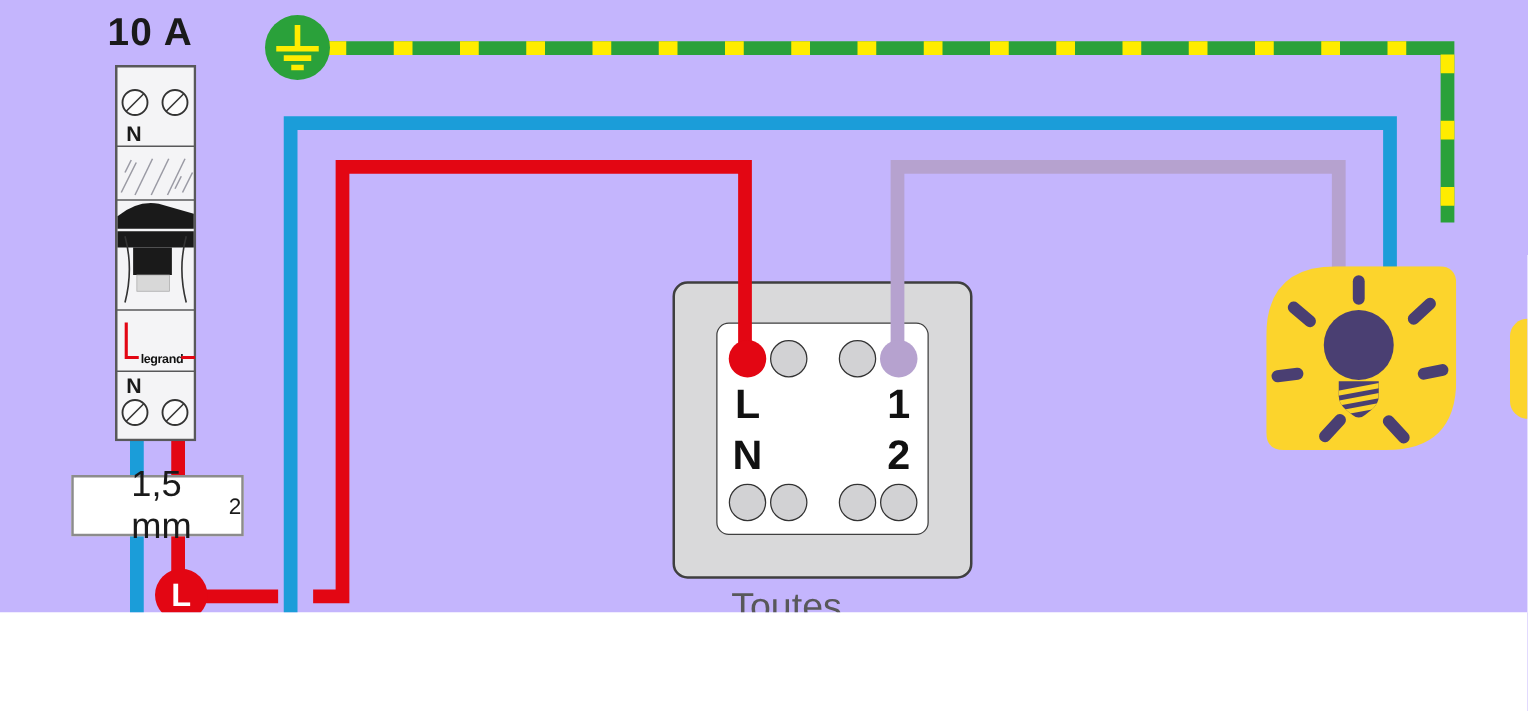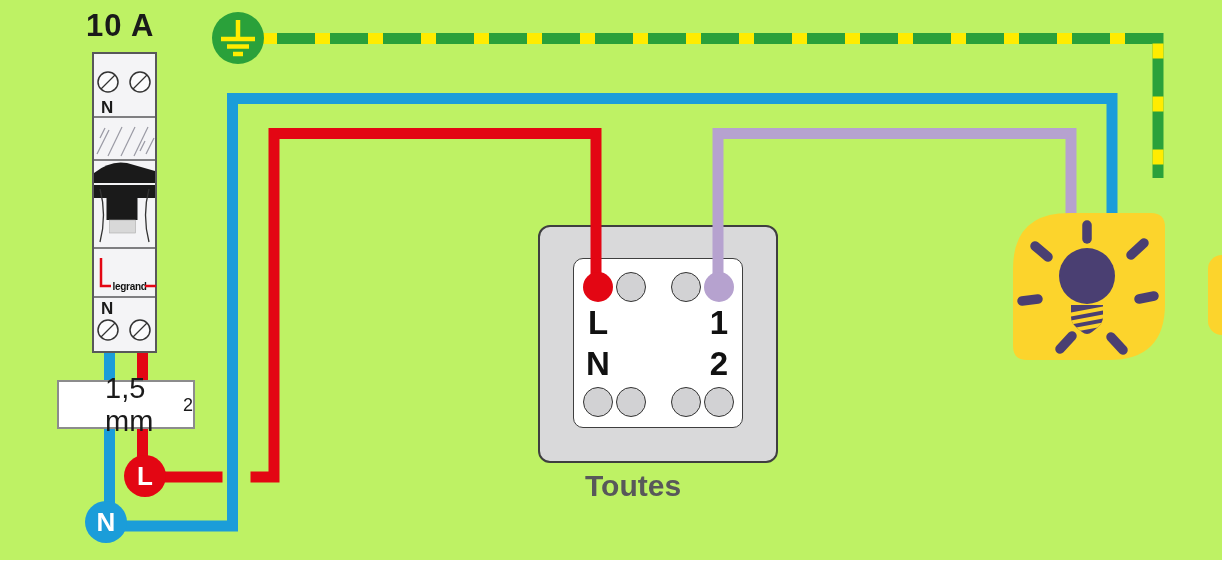--- a/index.html
+++ b/index.html
@@ -1,17 +1,17 @@
 <!DOCTYPE html>
 <html style="--c-red: #e30613; --c-blue: #1b9dd9; --c-purple: #b6a2cf; --c-green: #2aa13a; --c-dash-yellow: #ffec00; --c-lamp-yellow: #fcd42c; --c-bulb: #4a3f72; --c-panel-grey: #d9d9da; --c-caption-grey: #58585a; --c-outline: #3f3f3f;"><head>
 <meta charset="utf-8">
 <style>
   html,body{margin:0;padding:0;background:#fff;}
   body{font-family:"Liberation Sans", sans-serif;}
-  #canvas{position:relative;width:1222px;height:560px;background:#bef264;overflow:hidden;}
+  #canvas{position:relative;width:1222px;height:490px;background:#c4b5fd;overflow:hidden;}
   .abs{position:absolute;}
   
   .z1{z-index:1}.z2{z-index:2}.z3{z-index:3}
   
   svg{display:block}
   .wire{fill:none;stroke-width:11;stroke-linecap:butt;stroke-linejoin:miter;}
   .st-blue{stroke:var(--c-blue);}
   .st-red{stroke:var(--c-red);}
   .st-purple{stroke:var(--c-purple);}
   .st-green{stroke:var(--c-green);}
@@ -31,21 +31,21 @@
   .node-n{left:85px;top:501px;background:var(--c-blue);}
   
   .sw-outer{left:538px;top:225px;width:240px;height:238px;background:var(--c-panel-grey);
             border:2px solid var(--c-outline);border-radius:12px;box-sizing:border-box;}
   .sw-inner{left:573px;top:258px;width:170px;height:170px;background:#fff;
             border:1.5px solid var(--c-outline);border-radius:10px;box-sizing:border-box;}
   .term{width:30px;height:30px;border-radius:50%;box-sizing:border-box;background:#d2d2d4;border:1.8px solid #333;}
   .term-red{background:var(--c-red);border:none;}
   .term-purple{background:var(--c-purple);border:none;}
   .sw-label{width:34px;text-align:center;font-size:33px;font-weight:bold;color:#111;line-height:1;}
-  .caption{left:585px;top:469px;font-size:30px;font-weight:bold;color:var(--c-caption-grey);line-height:1.12;}
+  .caption{left:585px;top:469px;font-size:30px;font-weight:normal;color:var(--c-caption-grey);line-height:1.12;}
   .sliver{left:1208px;top:255px;width:16px;height:80px;background:var(--c-lamp-yellow);border-radius:14px 0 0 14px;}
 </style>
 </head>
 <body>
 
 <div id="canvas">
 
   <div class="abs z1 sw-outer"></div>
   <div class="abs z1 sw-inner"></div>
 

